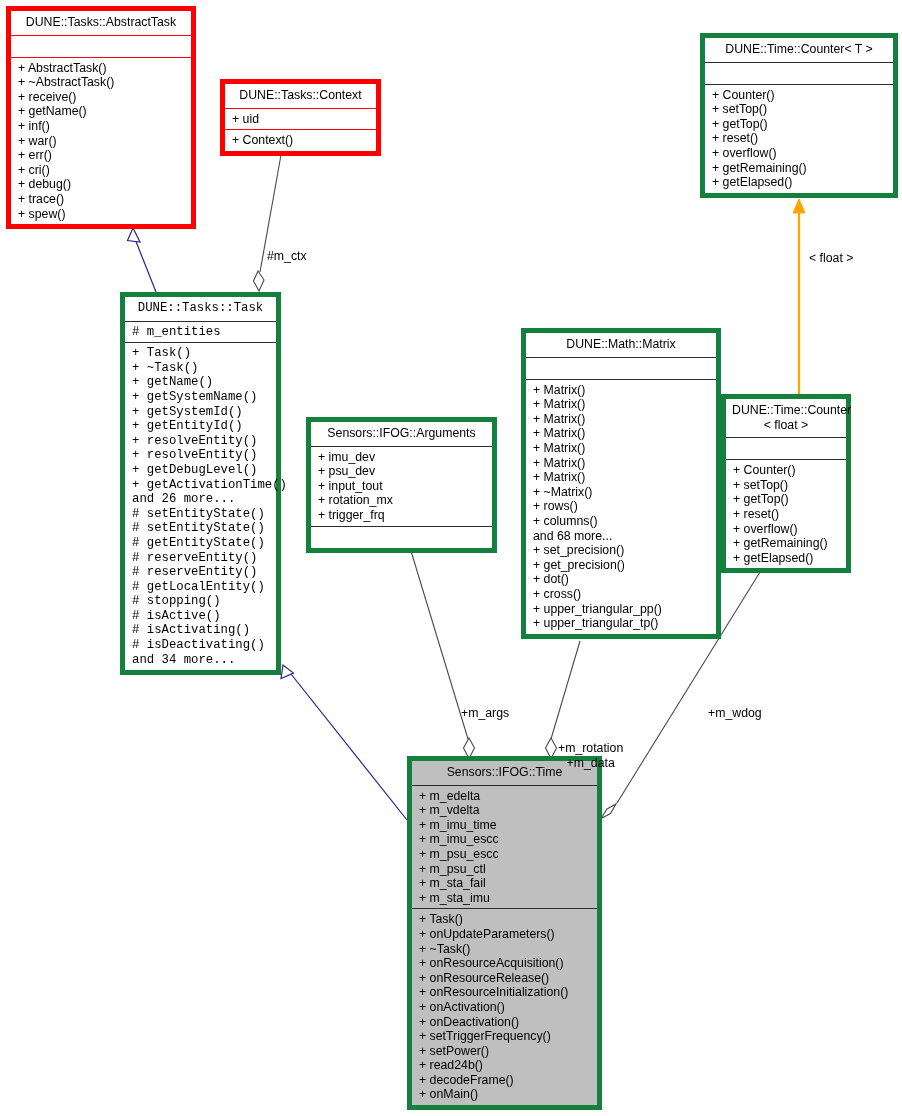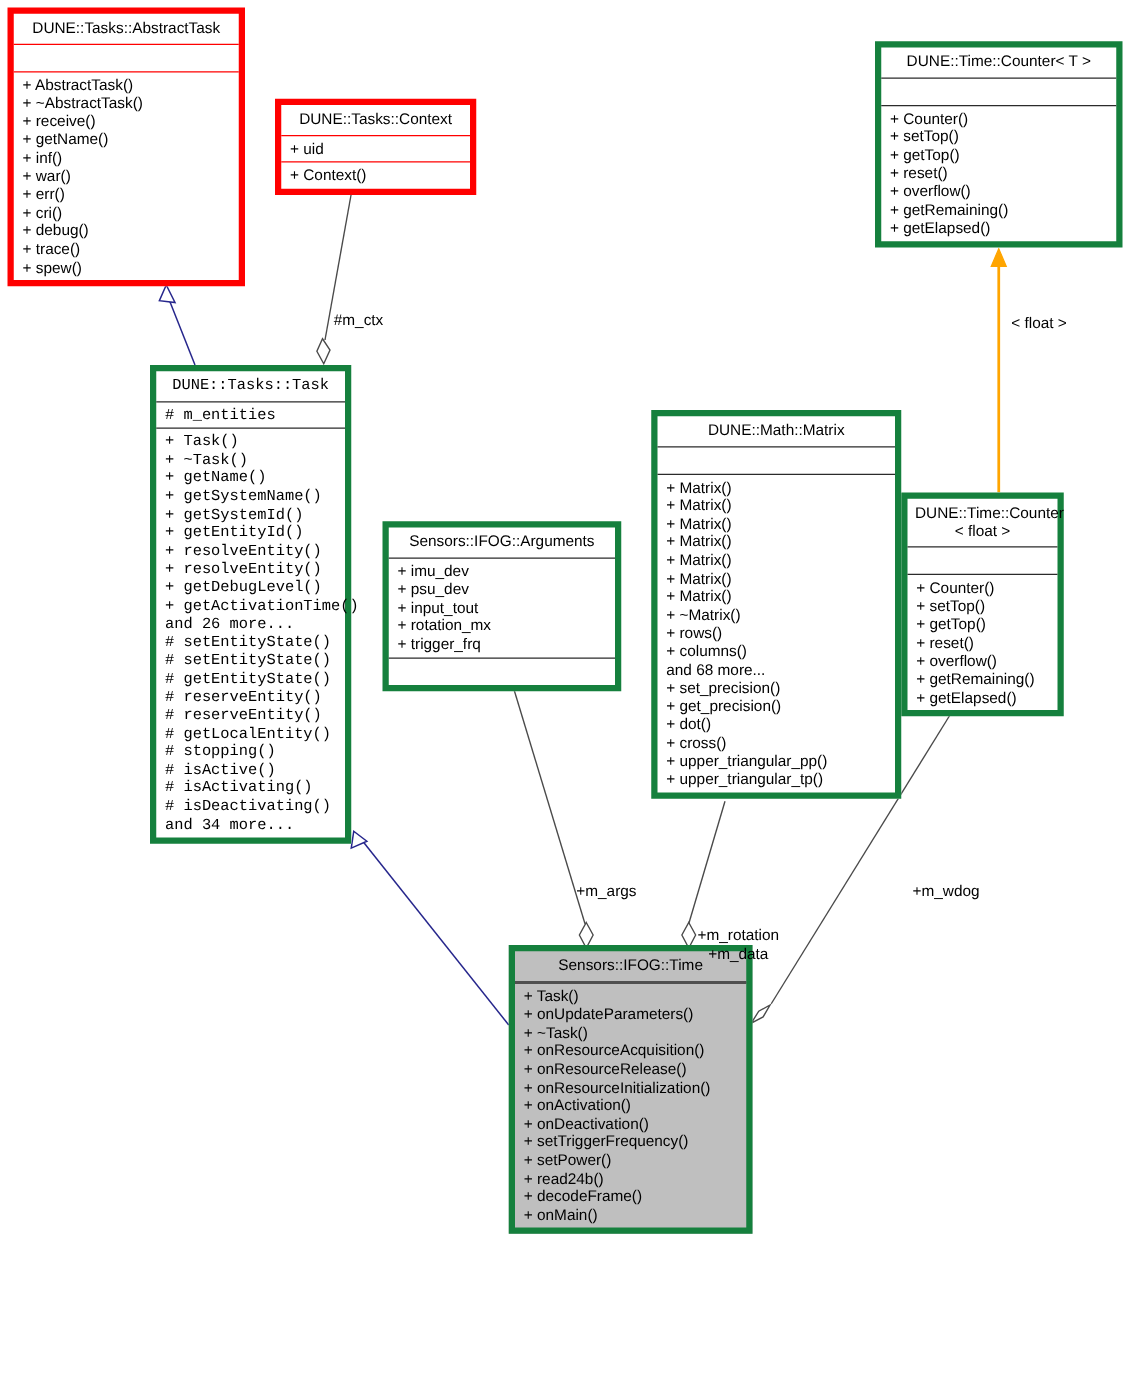--- a/index.html
+++ b/index.html
@@ -255,20 +255,30 @@
       <div class="row">+ reset()</div>
       <div class="row">+ overflow()</div>
       <div class="row">+ getRemaining()</div>
       <div class="row">+ getElapsed()</div>
     </div>
   </div>
 
   <div class="uml-class filled" style="left:407px; top:756px; width:195px;">
     <div class="title">Sensors::IFOG::Time</div>
     <div class="sep"></div>
+    <div class="compartment">
+      <div class="row">+ m_edelta</div>
+      <div class="row">+ m_vdelta</div>
+      <div class="row">+ m_imu_time</div>
+      <div class="row">+ m_imu_escc</div>
+      <div class="row">+ m_psu_escc</div>
+      <div class="row">+ m_psu_ctl</div>
+      <div class="row">+ m_sta_fail</div>
+      <div class="row">+ m_sta_imu</div>
+    </div>
     <div class="sep"></div>
     <div class="compartment">
       <div class="row">+ Task()</div>
       <div class="row">+ onUpdateParameters()</div>
       <div class="row">+ ~Task()</div>
       <div class="row">+ onResourceAcquisition()</div>
       <div class="row">+ onResourceRelease()</div>
       <div class="row">+ onResourceInitialization()</div>
       <div class="row">+ onActivation()</div>
       <div class="row">+ onDeactivation()</div>
@@ -282,15 +292,15 @@
 
   <div class="edge-label" style="left:267px; top:249px;">#m_ctx</div>
 
   <div class="edge-label" style="left:809px; top:251px;">&lt; float &gt;</div>
 
   <div class="edge-label" style="left:461px; top:706px;">+m_args</div>
 
   <div class="edge-label center" style="left:558px; top:699px;margin-top:42px;">+m_rotation
 +m_data</div>
 
-  <div class="edge-label" style="left:730px; top:706px;text-align:right;">+m_wdog</div>
+  <div class="edge-label" style="left:708px; top:706px;text-align:right;">+m_wdog</div>
 
 </div>
 
 </body></html>

